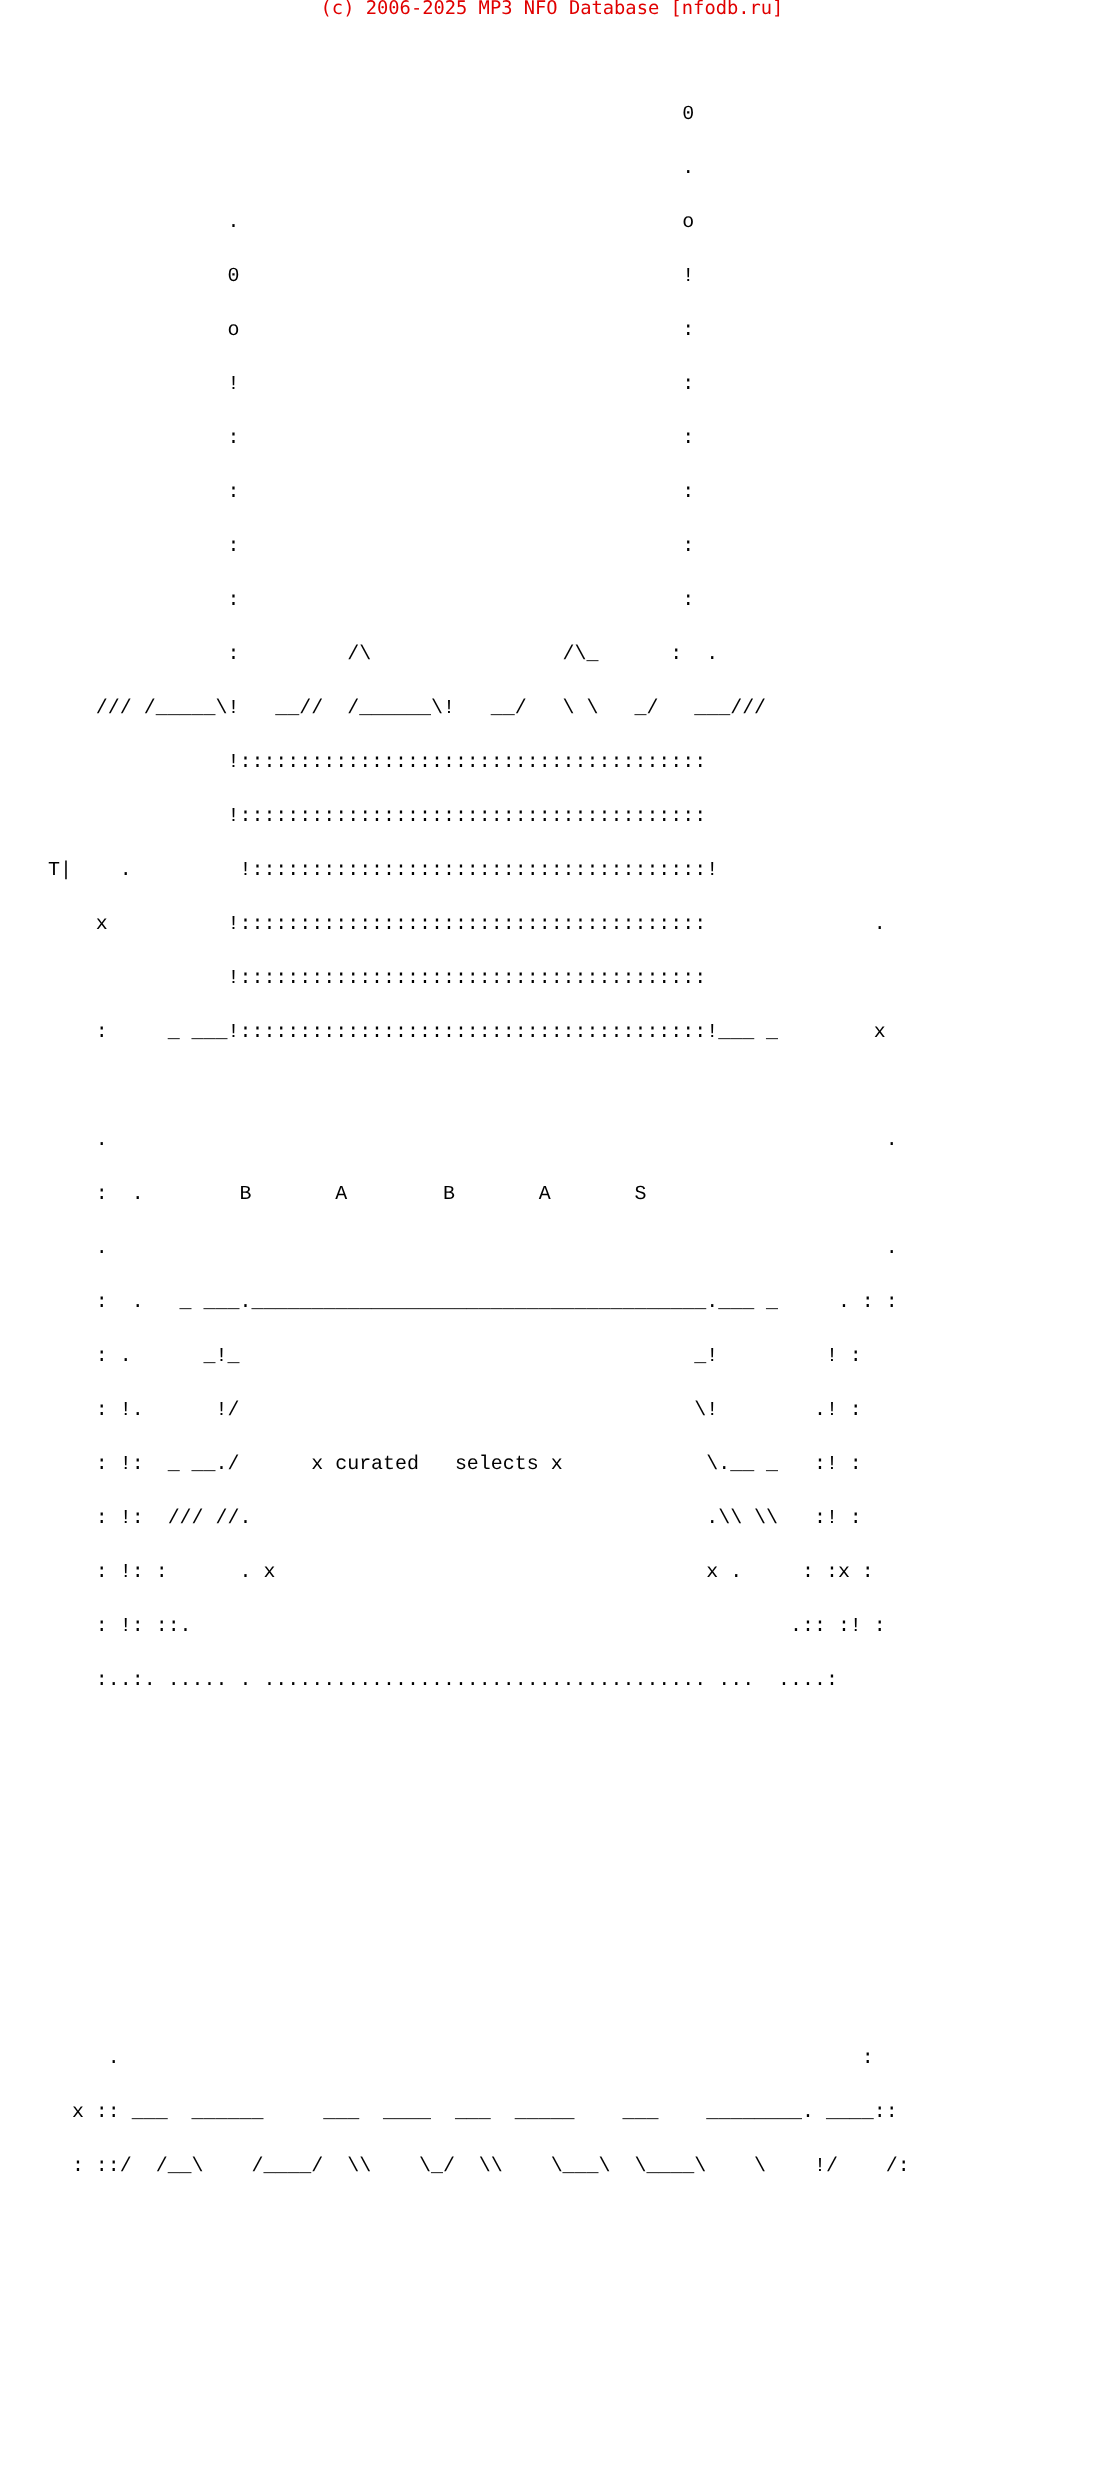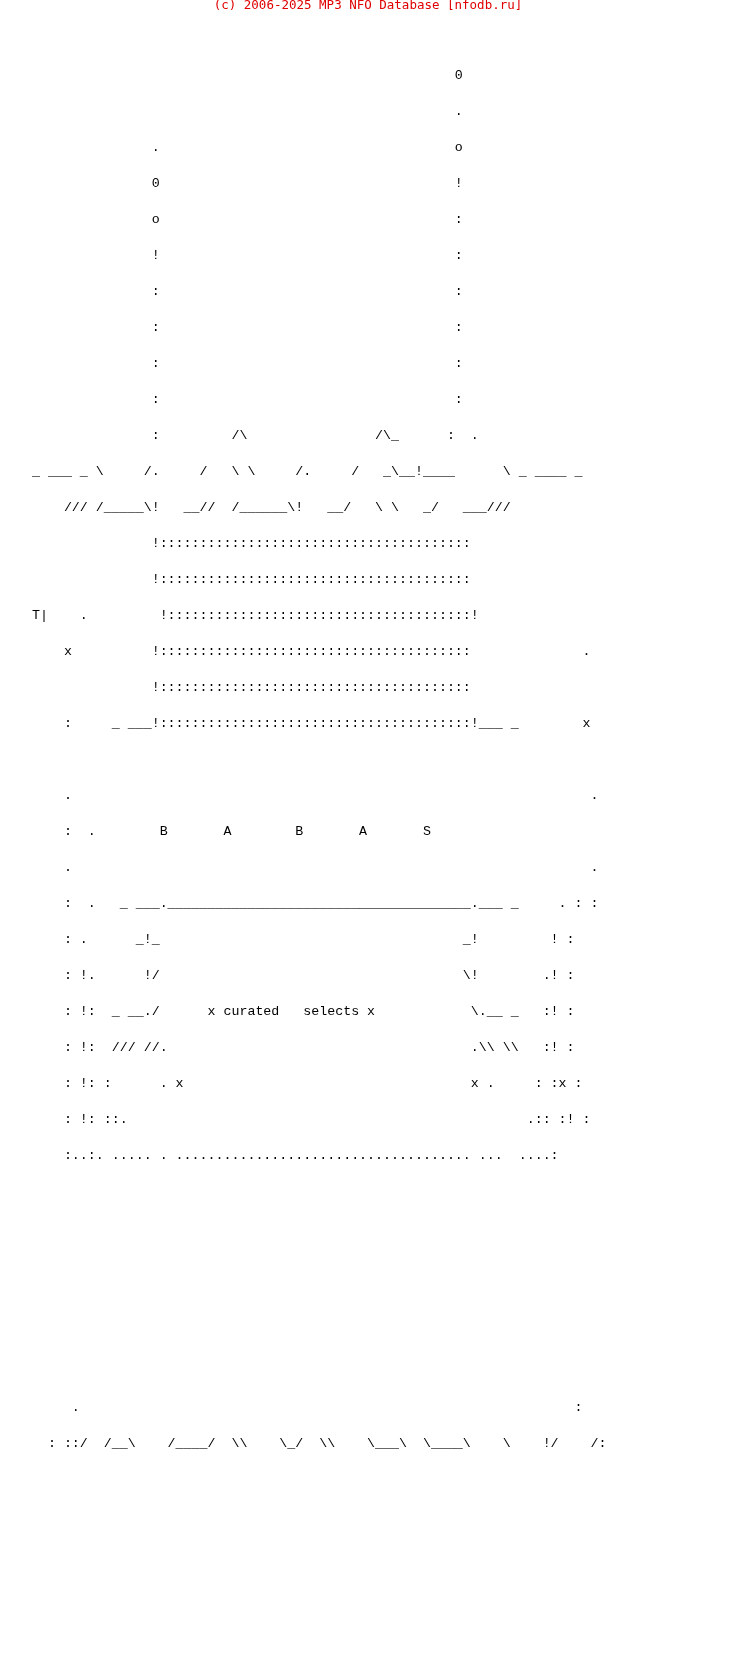--- a/index.html
+++ b/index.html
@@ -55,21 +55,20 @@
     <span class="ln">                                                       .</span>
     <span class="ln">                 .                                     o</span>
     <span class="ln">                 0                                     !</span>
     <span class="ln">                 o                                     :</span>
     <span class="ln">                 !                                     :</span>
     <span class="ln">                 :                                     :</span>
     <span class="ln">                 :                                     :</span>
     <span class="ln">                 :                                     :</span>
     <span class="ln">                 :                                     :</span>
     <span class="ln">                 :         /\                /\_      :  .</span>
-    <span class="ln">  _ ___ _ \     /.     /   \ \     /.     /   _\__!____      \ _ ____ _</span>
     <span class="ln">      /// /_____\!   __//  /______\!   __/   \ \   _/   ___///</span>
     <span class="ln">                 !:::::::::::::::::::::::::::::::::::::::</span>
     <span class="ln">                 !:::::::::::::::::::::::::::::::::::::::</span>
     <span class="ln">  T|    .         !::::::::::::::::::::::::::::::::::::::!</span>
     <span class="ln">      x          !:::::::::::::::::::::::::::::::::::::::              .</span>
     <span class="ln">                 !:::::::::::::::::::::::::::::::::::::::</span>
     <span class="ln">      :     _ ___!:::::::::::::::::::::::::::::::::::::::!___ _        x</span>
     <span class="ln"></span>
     <span class="ln">      .                                                                 .</span>
     <span class="ln">      :  .        B       A        B       A       S</span>
@@ -84,20 +83,21 @@
     <span class="ln">      :..:. ..... . ..................................... ...  ....:</span>
   </div>
 
   <span class="ln"></span>
   <span class="ln"></span>
   <span class="ln"></span>
   <span class="ln"></span>
 
   <div>
     <span class="ln">       .                                                              :</span>
+    <span class="ln">    x :: ___  ______     ___  ____  ___  _____    ___    ________. ____::</span>
     <span class="ln">    : ::/  /__\    /____/  \\    \_/  \\    \___\  \____\    \    !/    /:</span>
     
     
     
     
     
     
   </div>
 
   

